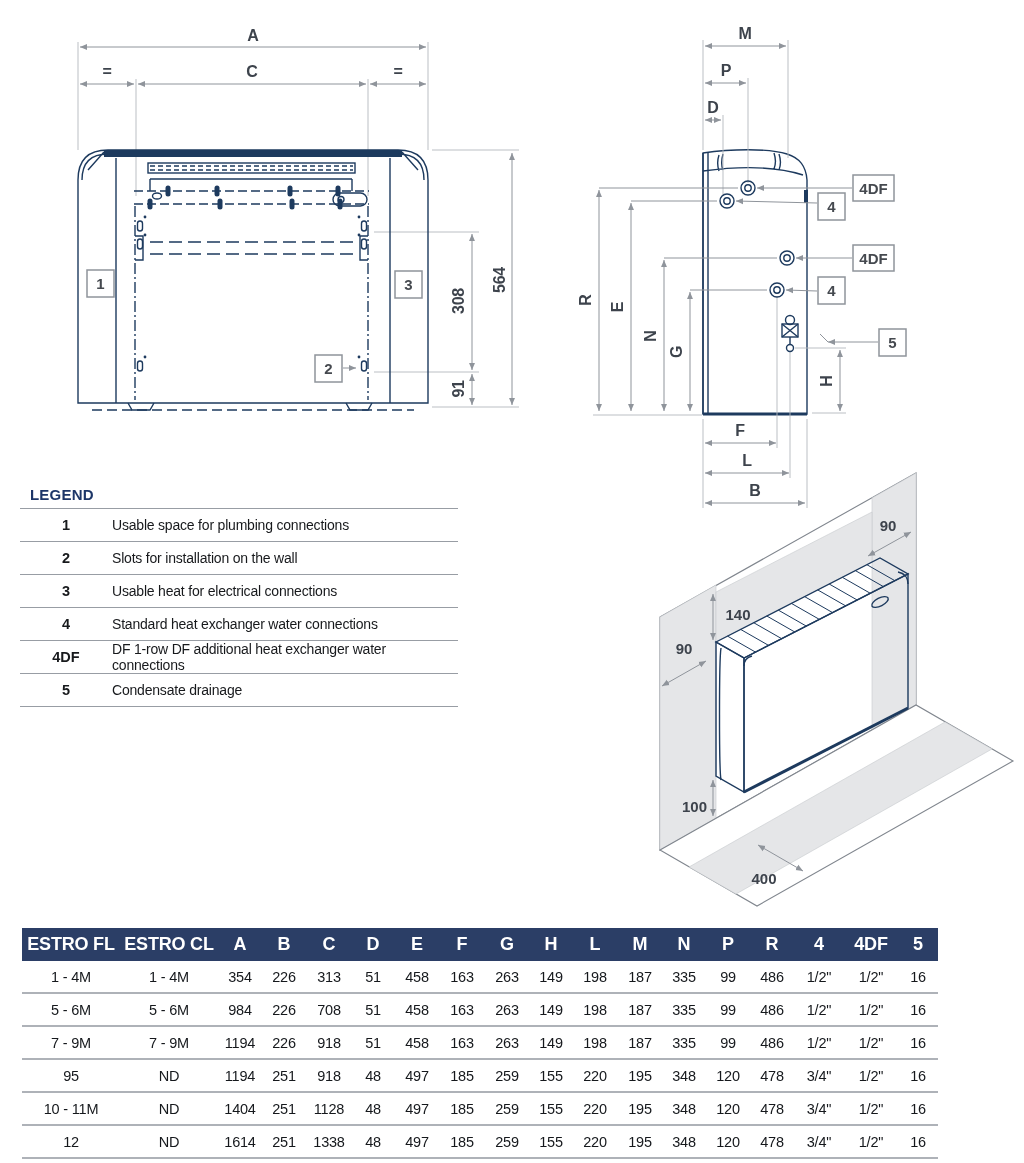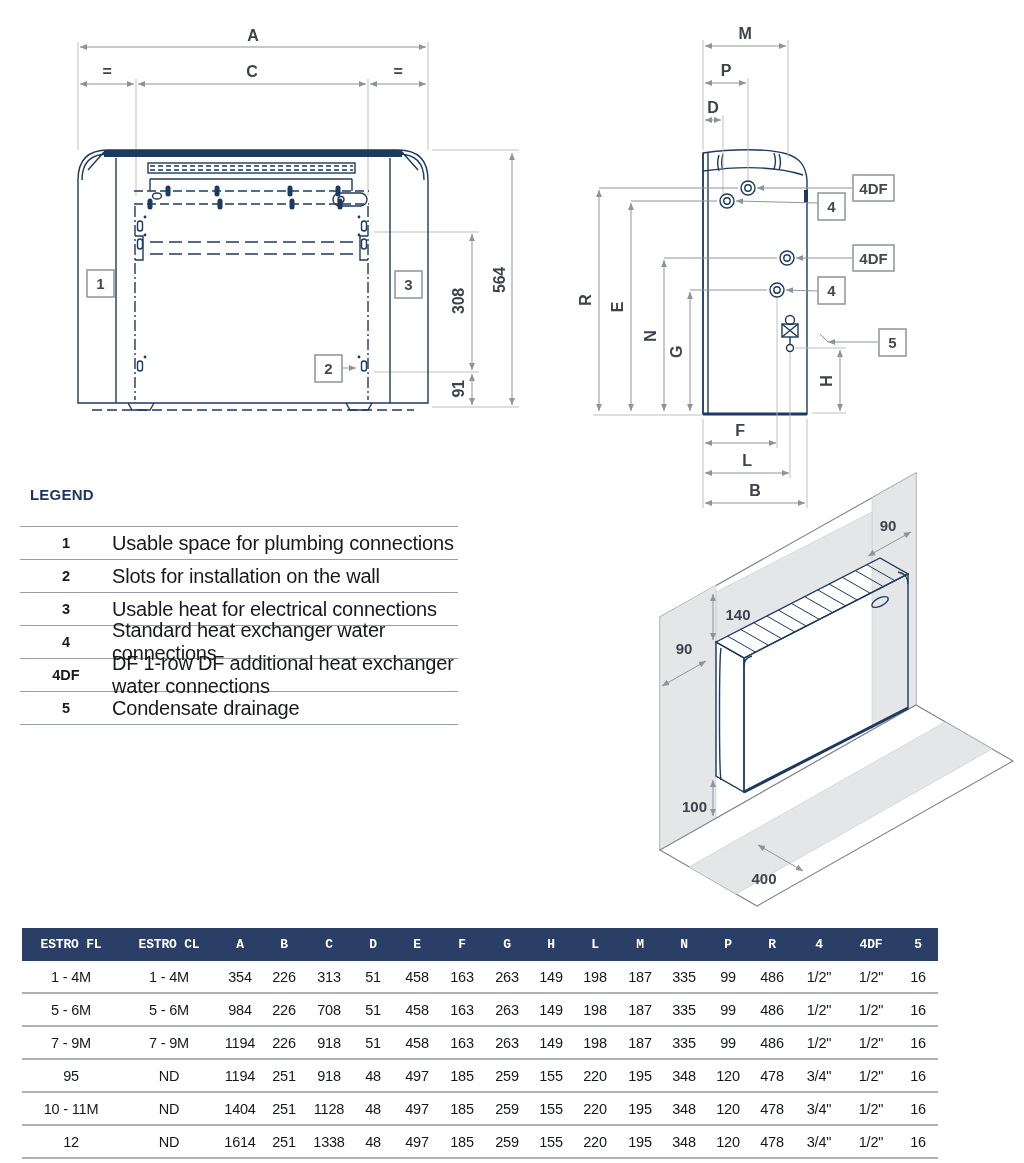--- a/index.html
+++ b/index.html
@@ -10,30 +10,30 @@
   .dimS{font-weight:bold;font-size:15px;fill:#3d434c;text-anchor:middle;}
   .co{font-weight:bold;font-size:15px;fill:#45494f;text-anchor:middle;}
   .cobox{fill:#ffffff;stroke:#8f949b;stroke-width:1.5;}
   .nl{stroke:#1d3a5e;fill:none;stroke-width:1.4;}
   .gl{stroke:#8f949b;stroke-width:1;fill:none;}
   .xl{stroke:#b3b8bd;stroke-width:0.9;fill:none;}
   .iso{stroke:#80868e;stroke-width:1.1;fill:#ffffff;}
   .shade{fill:#e5e6e8;stroke:#c6c9cc;stroke-width:0.6;}
 
   .legend{position:absolute;left:20px;top:486px;width:438px;}
-  .legend-title{font-weight:bold;font-size:15px;color:#1d3668;padding-left:10px;margin-bottom:23px;letter-spacing:0.2px;}
+  .legend-title{font-weight:bold;font-size:15px;color:#1d3668;padding-left:10px;margin-bottom:5px;letter-spacing:0.2px;}
   .legend-row{display:flex;align-items:center;height:32px;border-top:1.5px solid #989da4;}
   .legend-rows{border-bottom:1.5px solid #989da4;}
   .legend-key{width:92px;text-align:center;font-weight:bold;font-size:14.5px;color:#17191c;flex:0 0 92px;}
-  .legend-desc{font-size:20px;color:#17191c;letter-spacing:-0.2px;}
+  .legend-desc{font-size:14px;color:#17191c;letter-spacing:-0.2px;}
 
   .table-wrap{position:absolute;left:22px;top:928px;width:916px;}
   .table-wrap table{border-collapse:collapse;table-layout:fixed;width:916px;}
-  .table-wrap th{background:#2b3e66;color:#ffffff;font-weight:bold;font-size:13px;height:33px;
-                 text-align:center;padding:0;letter-spacing:-0.2px;font-family:Liberation Mono, monospace;}
+  .table-wrap th{background:#2b3e66;color:#ffffff;font-weight:bold;font-size:18px;height:33px;
+                 text-align:center;padding:0;letter-spacing:-0.2px;}
   .table-wrap td{height:31px;text-align:center;font-size:14.5px;color:#15181c;
                  border-bottom:2px solid #aeb2b8;padding:0;letter-spacing:-0.2px;}
   .table-wrap td.model{font-weight:normal;}
 </style>
 </head>
 <body>
 
 <div class="page">
 
 <svg width="1024" height="925" viewBox="0 0 1024 925" style="position:absolute;left:0;top:0;">

